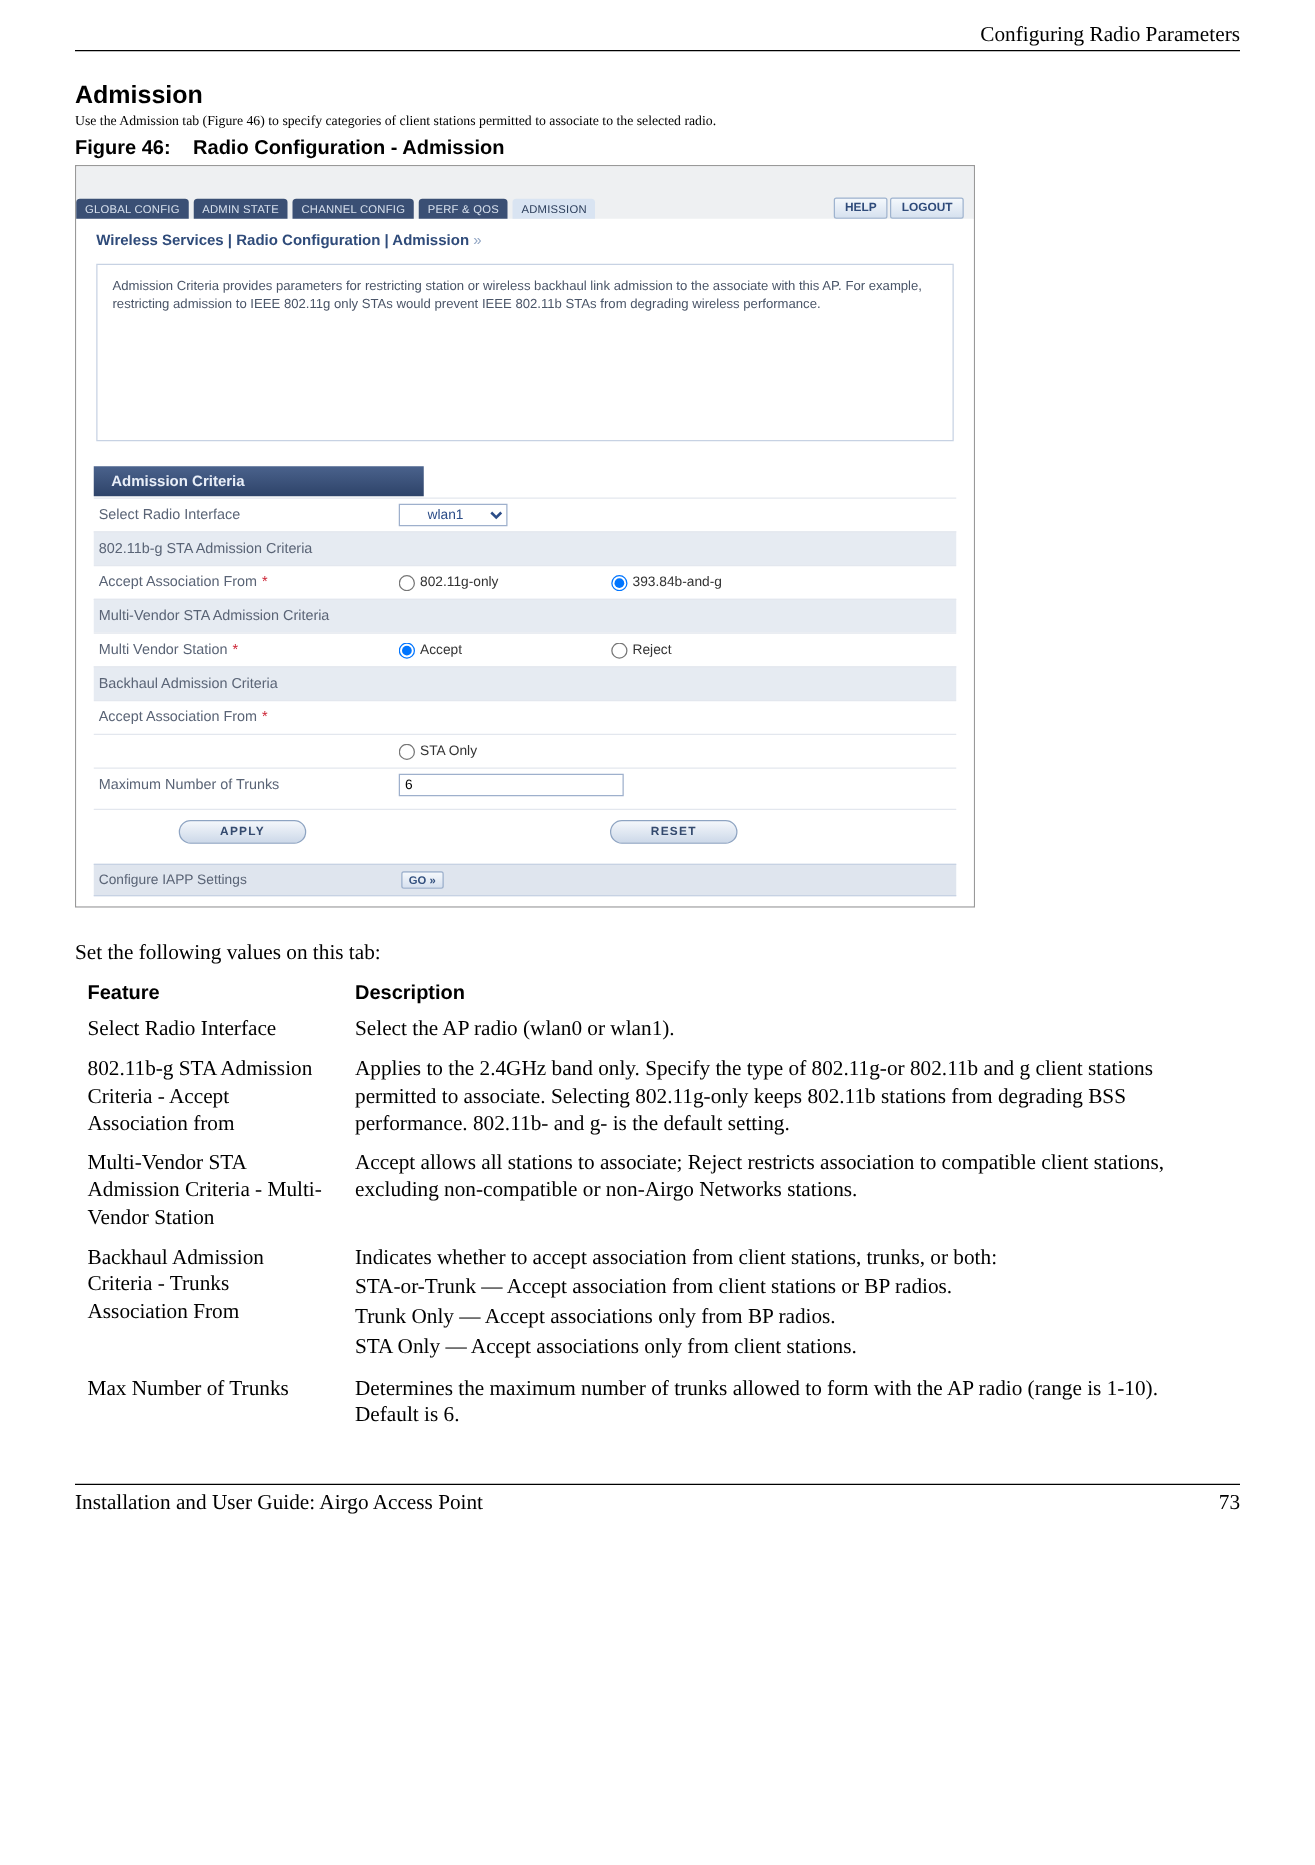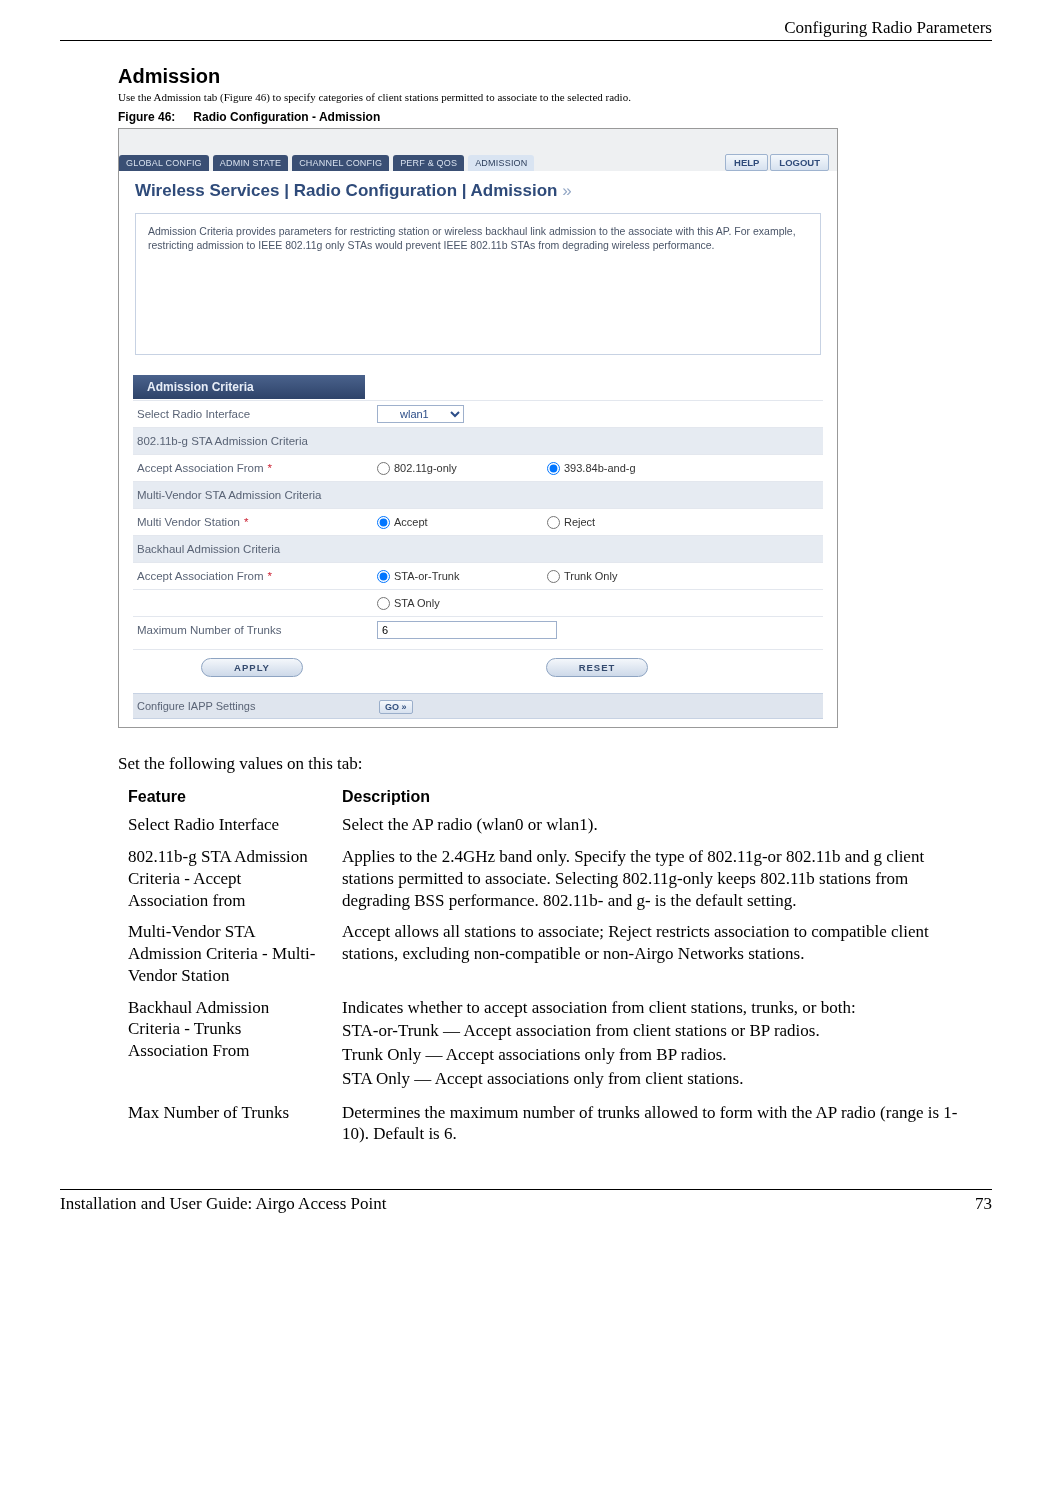--- a/index.html
+++ b/index.html
@@ -19,38 +19,37 @@
     text-align: right;
     font-size: 17px;
     margin-bottom: 2px;
   }
   .hr-top {
     border: none;
     border-top: 1.5px solid #000;
     margin: 0 0 24px 0;
   }
   .content {
-    margin-left: 58px;
     margin-right: 0;
   }
   h3.section-title {
     font-family: Arial, Helvetica, sans-serif;
     font-weight: bold;
     font-size: 20px;
     margin: 0 0 2px 0;
   }
   .intro {
     font-size: 11px;
     line-height: 1.3;
     margin-bottom: 6px;
   }
   .fig-caption {
     font-family: Arial, Helvetica, sans-serif;
     font-weight: bold;
-    font-size: 12px;
+    font-size: 16px;
     margin-bottom: 4px;
   }
   .fig-caption .fignum { margin-right: 18px; }
   .screenshot {
     width: 720px;
     border: 1px solid #999;
     background: #eef0f2;
     font-family: Verdana, Arial, sans-serif;
     font-size: 11px;
     color: #333;
@@ -92,21 +91,21 @@
     padding: 2px 8px;
     border-radius: 2px;
     cursor: pointer;
     font-weight: bold;
   }
   .ss-body {
     background: #fff;
     padding: 0 0 8px 0;
   }
   .ss-breadcrumb {
-    font-size: 17px;
+    font-size: 12px;
     font-weight: bold;
     color: #2f4b7a;
     padding: 10px 16px 6px 16px;
   }
   .ss-breadcrumb .arrows { color: #93a7c5; font-weight: normal; }
   .ss-descbox {
     margin: 6px 16px 20px 16px;
     border: 1px solid #c7d2e3;
     background: #fff;
     padding: 10px 12px;
@@ -115,21 +114,21 @@
     line-height: 1.35;
     min-height: 120px;
   }
   .ss-section-head {
     background: linear-gradient(#4a628c,#2e4369);
     color: #e8eef8;
     font-weight: bold;
     font-size: 12px;
     padding: 5px 14px;
     margin: 0 14px;
-    width: 232px;
+    width: 264px;
     box-sizing: border-box;
   }
   .ss-form { margin: 0 14px; border-top: 1px solid transparent; }
   .ss-row {
     display: flex;
     align-items: center;
     border-top: 1px solid #e3e7ee;
     min-height: 26px;
   }
   .ss-row.subhead { background: #e6ebf2; }
@@ -324,30 +323,20 @@
             </div>
           </div>
 
           <div class="ss-row subhead">
               <div class="lbl">Backhaul Admission Criteria</div>
               <div class="ctl"></div>
             </div>
 
           <div class="ss-row">
             <div class="lbl"><span>Accept Association From</span><span class="req">*</span></div>
-            <div class="ctl split">
-              <span class="col1">
-                  <input type="radio" class="ss-radio" name="c" checked="" style=""> 
-                  <span>STA-or-Trunk</span>
-                </span>
-              <span>
-                  <input type="radio" class="ss-radio" name="c" style=""> 
-                  <span>Trunk Only</span>
-                </span>
-            </div>
           </div>
           <div class="ss-row">
             <div class="lbl"></div>
             <div class="ctl split">
               <span class="col1">
                   <input type="radio" class="ss-radio" name="c" style=""> 
                   <span>STA Only</span>
                 </span>
             </div>
           </div>

